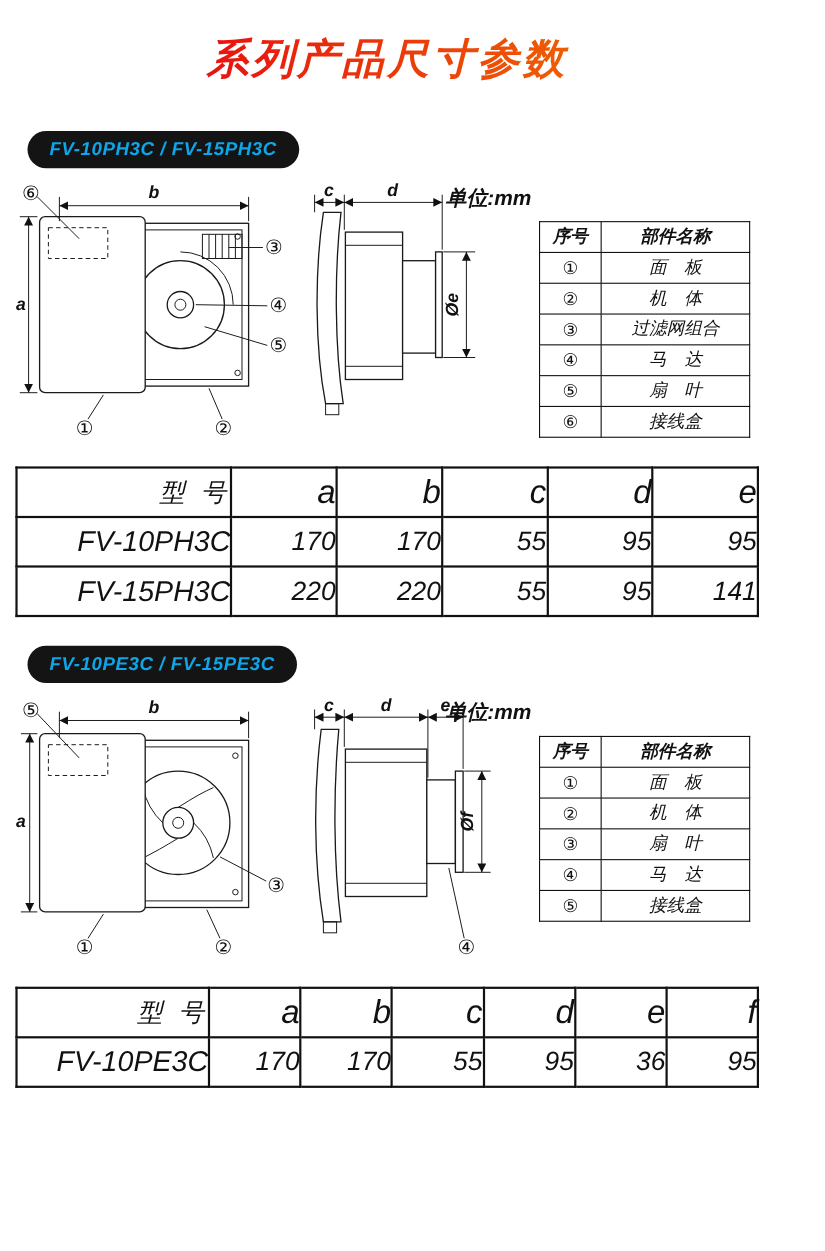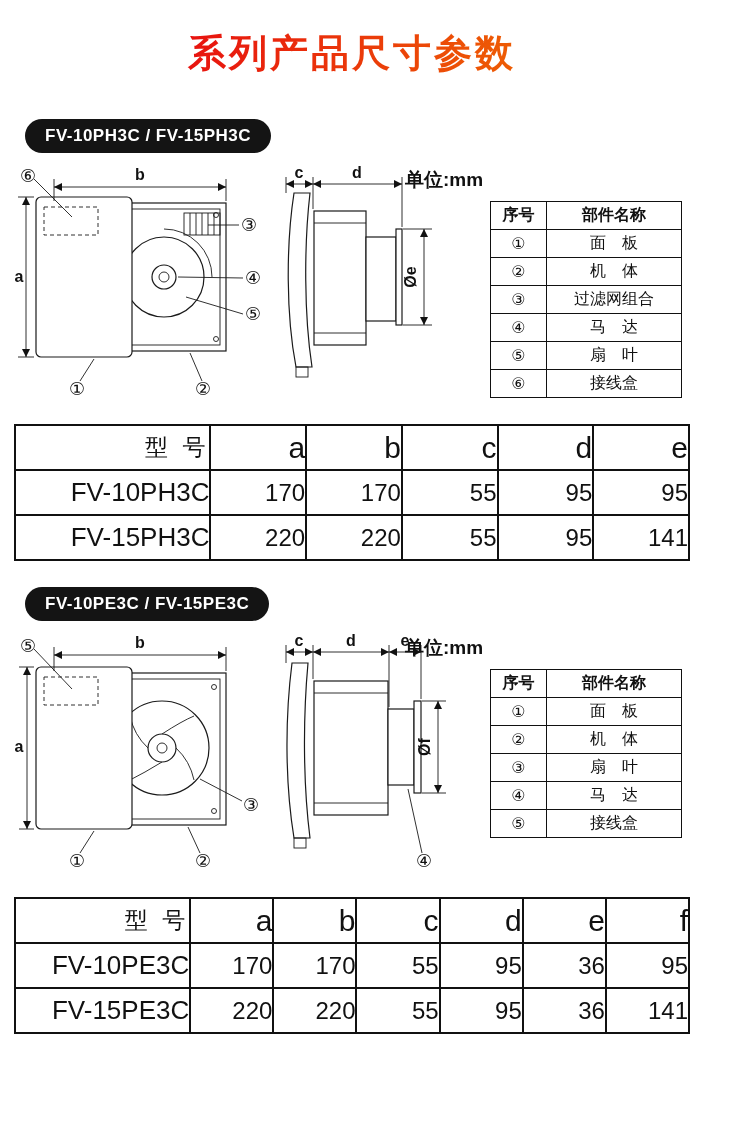--- a/index.html
+++ b/index.html
@@ -1,24 +1,24 @@
 <!DOCTYPE html>
 <html lang="zh"><head>
 <meta charset="utf-8">
 <style>
   *{margin:0;padding:0;box-sizing:border-box;}
   body{width:750px;background:#fff;font-family:"Liberation Sans","DejaVu Sans",sans-serif;color:#111;}
-  .page{width:704px;min-height:1137px;padding:16px 0 42px;background:#fff;}
+  .page{width:704px;min-height:1137px;padding:16px 0 42px;background:#fff;font-style:italic;}
 
   .title{text-align:center;font-size:38px;font-weight:bold;letter-spacing:3px;margin-top:12px;color:#e8380d;}
   @supports (-webkit-background-clip:text){
     .title{background:linear-gradient(100deg,#e60012 15%,#f07800 90%);-webkit-background-clip:text;-webkit-text-fill-color:transparent;}
   }
 
-  .badge{display:inline-block;background:#141414;color:#ffffff;font-weight:bold;font-size:17px;
+  .badge{display:inline-block;background:#141414;color:#0ea5e9;font-weight:bold;font-size:17px;
          padding:7px 20px;border-radius:17px;margin:40px 0 12px 25px;letter-spacing:.5px;}
   .section2 .badge{margin-top:26px;}
 
   .diagram-row{display:flex;align-items:flex-start;padding:0 14px;}
   .right-col{width:200px;margin-left:auto;}
   .unit{font-size:19px;font-weight:bold;margin:2px 0 8px -85px;white-space:nowrap;}
 
   .parts-table{border-collapse:collapse;font-size:16px;width:192px;background:#fff;}
   .parts-table th,.parts-table td{border:1.5px solid #111;text-align:center;padding:3px 4px;height:25px;}
   .parts-table th{font-weight:bold;font-size:16px;}
@@ -360,26 +360,17 @@
       <tbody>
         <tr>
           <td class="model">FV-10PE3C</td>
           <td class="num">170</td>
           <td class="num">170</td>
           <td class="num">55</td>
           <td class="num">95</td>
           <td class="num">36</td>
           <td class="num">95</td>
         </tr>
-        <tr>
-          <td class="model">FV-15PE3C</td>
-          <td class="num">220</td>
-          <td class="num">220</td>
-          <td class="num">55</td>
-          <td class="num">95</td>
-          <td class="num">36</td>
-          <td class="num">141</td>
-        </tr>
       </tbody>
     </table>
   </section>
 
 </div>
 
 </body></html>

